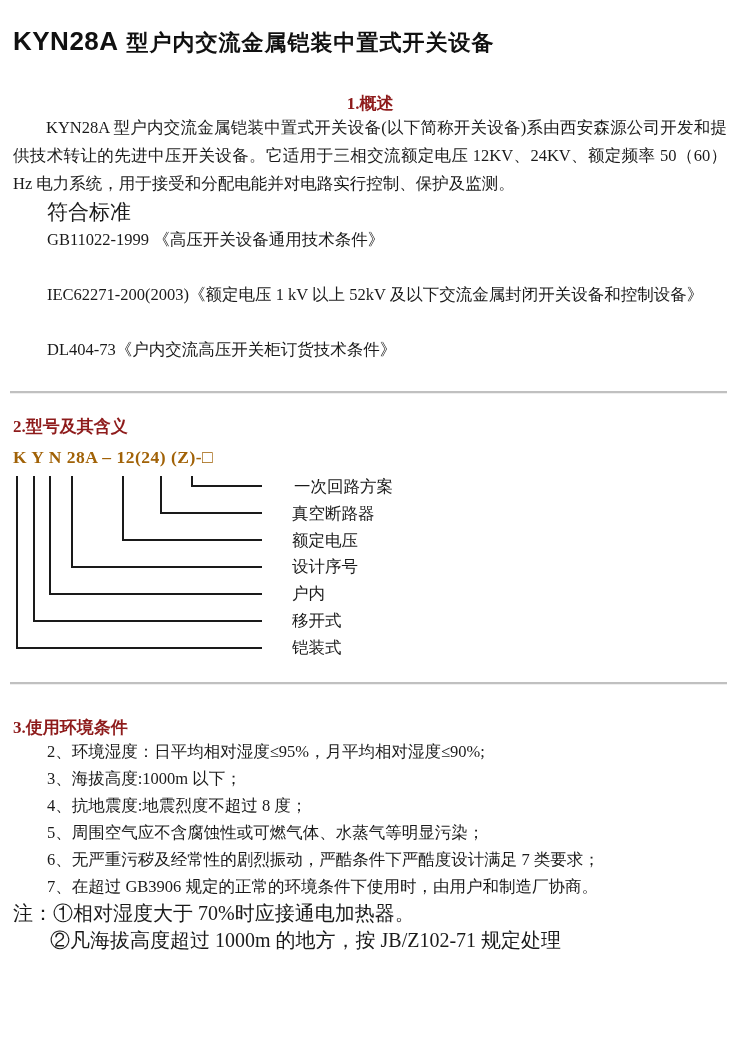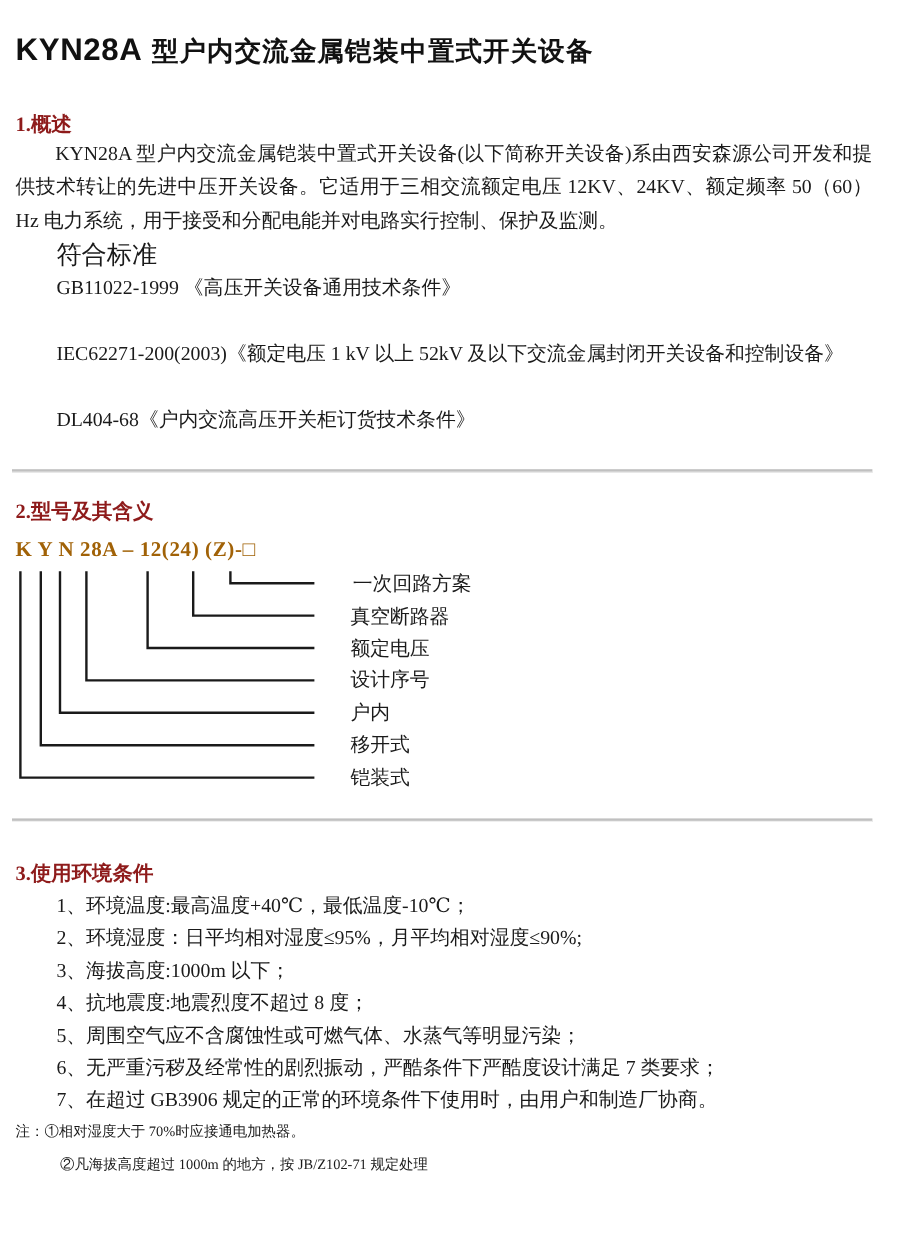--- a/index.html
+++ b/index.html
@@ -25,21 +25,21 @@
   .doc-title .model-part { font-size: 26px; letter-spacing: 0.5px; }
   .doc-title .cn-part   { font-size: 22px; margin-left: 8px; letter-spacing: 1px; }
 
   
   .sec-heading {
     color: #8e1b1b;
     font-weight: bold;
     font-size: 17px;
     line-height: 20px;
   }
-  #sec1-heading { margin-top: 40px; }
+  #sec1-heading { margin-top: 40px; text-align: center; }
   #sec2-heading { margin-top: 23px; }
   #sec3-heading { margin-top: 33px; }
 
   
   .body-para {
     font-size: 16.5px;
     line-height: 28px;
     text-indent: 2em;
     text-align: justify;
     margin: 0;
@@ -92,38 +92,38 @@
   }
 
   
   .env-item {
     font-size: 16.5px;
     line-height: 27px;
     padding-left: 34px;
     white-space: nowrap;
   }
   .env-item.first { margin-top: 3px; }
-  .env-note  { font-size: 12px; line-height: 27px; padding-left: 0; white-space: nowrap; }
+  .env-note  { font-size: 20px; line-height: 27px; padding-left: 0; white-space: nowrap; }
   .env-note.sub { padding-left: 37px; }
 </style>
 </head>
 <body>
 
 <div class="page">
 
   <div class="doc-title">
     <span class="model-part">KYN28A</span><span class="cn-part">型户内交流金属铠装中置式开关设备</span>
   </div>
 
   <div class="sec-heading" id="sec1-heading">1.概述</div>
   <p class="body-para">KYN28A 型户内交流金属铠装中置式开关设备(以下简称开关设备)系由西安森源公司开发和提供技术转让的先进中压开关设备。它适用于三相交流额定电压 12KV、24KV、额定频率 50（60）Hz 电力系统，用于接受和分配电能并对电路实行控制、保护及监测。</p>
   <div class="standards-intro">符合标准</div>
   <div class="standard-item">GB11022-1999 《高压开关设备通用技术条件》</div>
   <div class="standard-item">IEC62271-200(2003)《额定电压 1 kV 以上 52kV 及以下交流金属封闭开关设备和控制设备》</div>
-  <div class="standard-item">DL404-68《户内交流高压开关柜订货技术条件》</div>
+  <div class="standard-item">DL404-73《户内交流高压开关柜订货技术条件》</div>
 
   <div class="divider" id="divider-1"></div>
 
   <div class="sec-heading" id="sec2-heading">2.型号及其含义</div>
   <div class="model-code">K Y N 28A – 12(24) (Z)-□</div>
 
   <svg class="model-diagram" width="750" height="195" viewBox="0 0 750 195" xmlns="http://www.w3.org/2000/svg">
     <polyline points="192,7 192,17 262,17"></polyline>
     <polyline points="161,7 161,44 262,44"></polyline>
     <polyline points="123,7 123,71 262,71"></polyline>
@@ -136,21 +136,20 @@
     <text x="292" y="77">额定电压</text>
     <text x="292" y="103">设计序号</text>
     <text x="292" y="130">户内</text>
     <text x="292" y="157">移开式</text>
     <text x="292" y="184">铠装式</text>
   </svg>
 
   <div class="divider" id="divider-2"></div>
 
   <div class="sec-heading" id="sec3-heading">3.使用环境条件</div>
-  <div class="env-item first">1、环境温度:最高温度+40℃，最低温度-10℃；</div>
   <div class="env-item">2、环境湿度：日平均相对湿度≤95%，月平均相对湿度≤90%;</div>
   <div class="env-item">3、海拔高度:1000m 以下；</div>
   <div class="env-item">4、抗地震度:地震烈度不超过 8 度；</div>
   <div class="env-item">5、周围空气应不含腐蚀性或可燃气体、水蒸气等明显污染；</div>
   <div class="env-item">6、无严重污秽及经常性的剧烈振动，严酷条件下严酷度设计满足 7 类要求；</div>
   <div class="env-item">7、在超过 GB3906 规定的正常的环境条件下使用时，由用户和制造厂协商。</div>
   <div class="env-note">注：①相对湿度大于 70%时应接通电加热器。</div>
   <div class="env-note sub">②凡海拔高度超过 1000m 的地方，按 JB/Z102-71 规定处理</div>
 
 </div>

